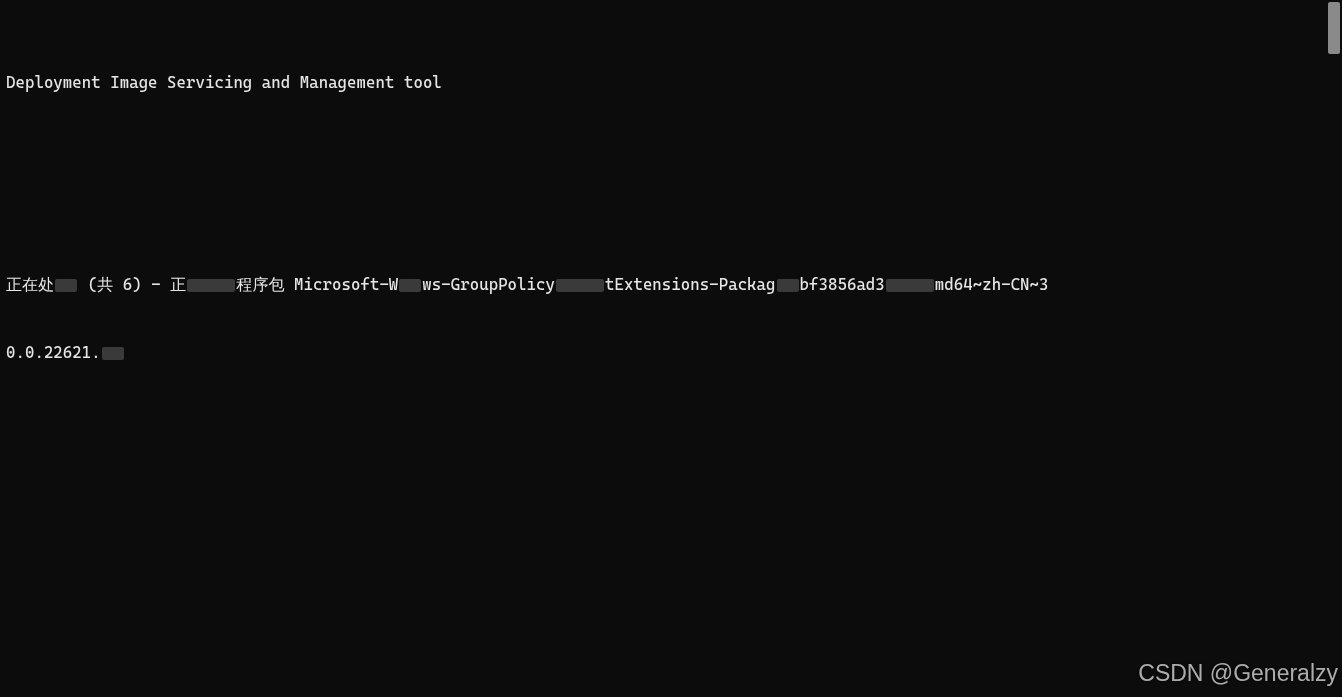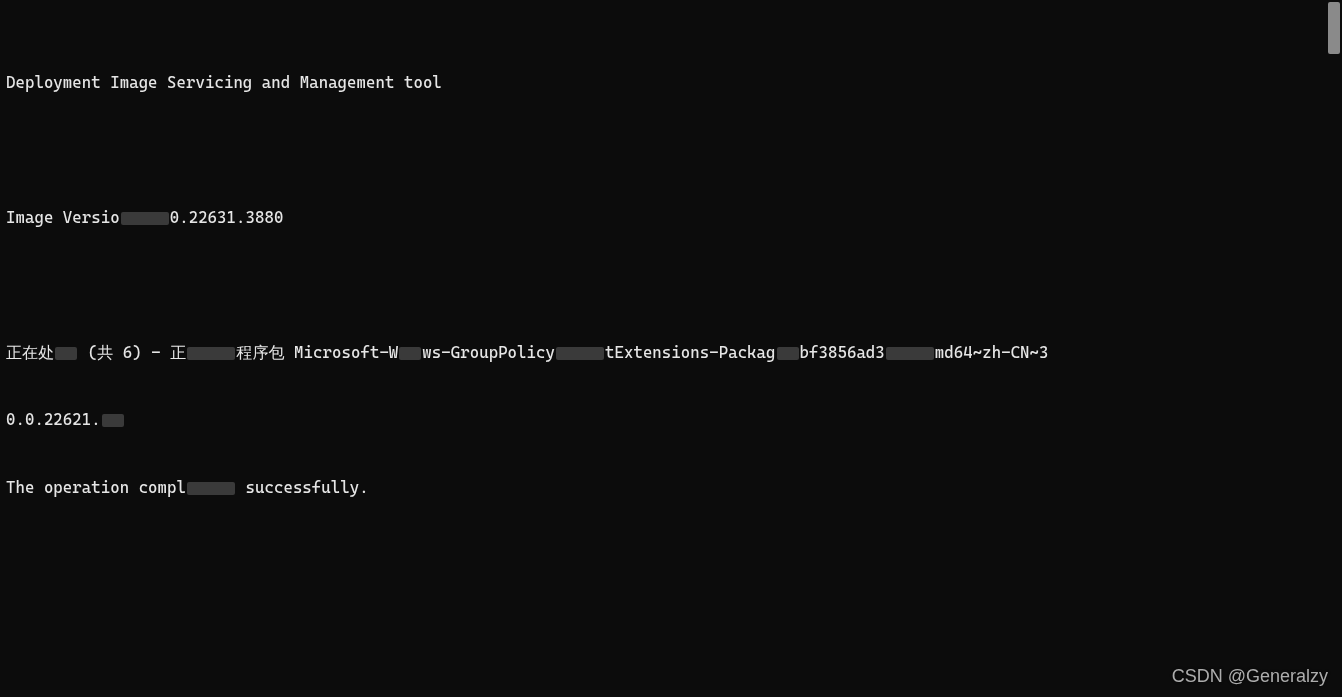--- a/index.html
+++ b/index.html
@@ -56,42 +56,40 @@
     position: absolute;
     top: 2px;
     left: 2px;
     width: 12px;
     height: 52px;
     background: #8a8a8a;
     border-radius: 2px;
   }
   .watermark {
     position: absolute;
-    right: 14px;
+    right: 4px;
     bottom: 10px;
     color: #c9c9c9;
     font-family: Arial, "Helvetica Neue", sans-serif;
-    font-size: 18px;
+    font-size: 23px;
     opacity: 0.85;
     text-shadow: 0 0 3px rgba(0,0,0,0.8);
     pointer-events: none;
   }
 </style>
 </head>
 <body>
 
 <div class="terminal">
   
   <span class="line">Deployment Image Servicing and Management tool</span>
   <span class="line blank"></span>
-  <span class="line"><span>Image Versio</span><span class="redact md"></span><span>0.22631.3880</span></span>
   <span class="line blank"></span>
   <span class="line"><span>正在处</span><span class="redact sm"></span> <span>(共 6) - 正</span><span class="redact md"></span><span>程序包 Microsoft-W</span><span class="redact sm"></span><span>ws-GroupPolicy</span><span class="redact md"></span><span>tExtensions-Packag</span><span class="redact sm"></span><span>bf3856ad3</span><span class="redact md"></span><span>md64~zh-CN~3</span></span>
   <span class="line"><span>0.0.22621.</span><span class="redact sm"></span></span>
-  <span class="line"><span>The operation compl</span><span class="redact md"></span><span> successfully.</span></span>
   <span class="line blank"></span>
 
   
   
   
   
   
   
   
   

